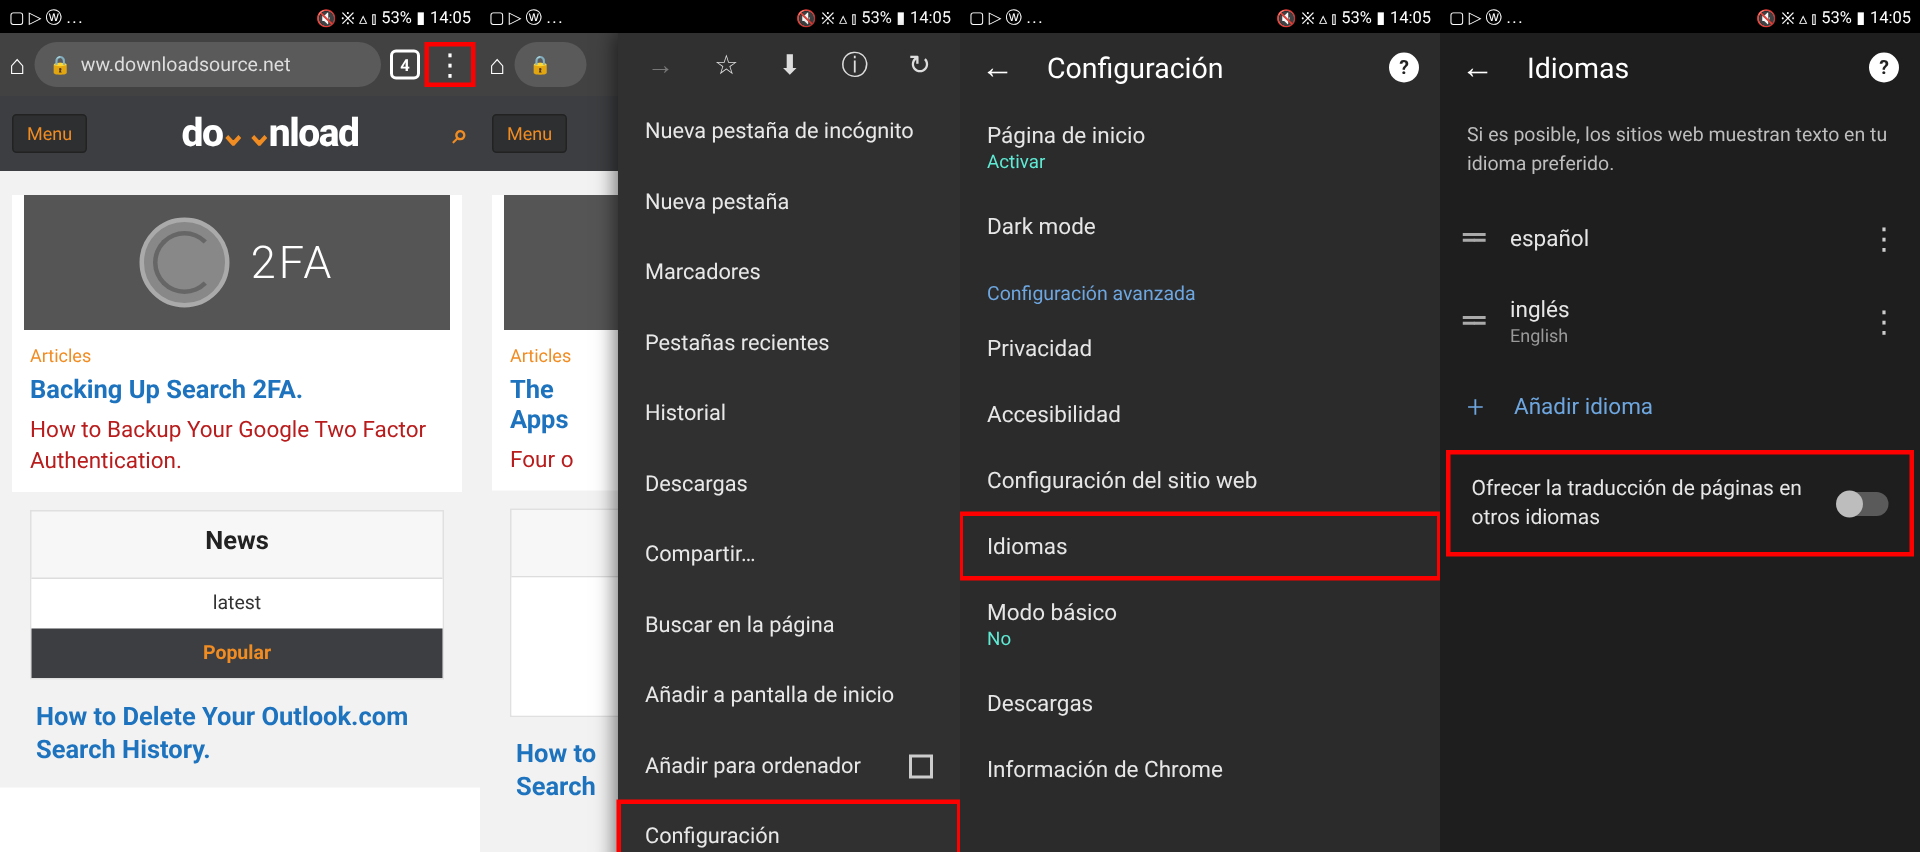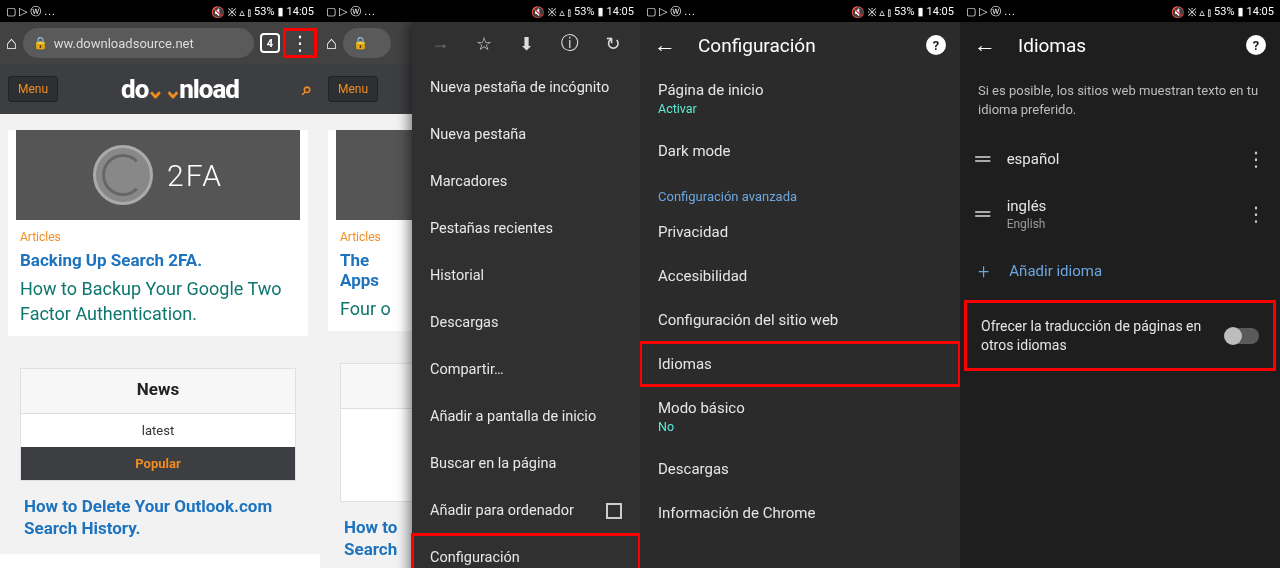--- a/index.html
+++ b/index.html
@@ -32,23 +32,23 @@
 
   
   .card-wrap { padding: 10px 12px 0 8px; background:#f2f2f2;}
   .card { background:#fff; padding:0 0 10px 0;}
   .thumb { background:#555; height:90px; margin:6px 8px 0 8px; display:flex; align-items:center; justify-content:center; gap:14px;}
   .thumb .gcircle { width:60px; height:60px; border-radius:50%; background:#888; border:3px solid #aaa; display:flex; align-items:center; justify-content:center;}
   .thumb .gcircle::before { content:''; width:36px; height:36px; border:3px solid #666; border-right-color:transparent; border-radius:50%; display:block;}
   .thumb .tfa { color:#fff; font-size:30px; font-weight:300; letter-spacing:2px;}
   .cat { color:#f18c22; font-size:12px; padding:10px 12px 6px;}
   .atitle { color:#1e73be; font-size:17px; font-weight:bold; padding:0 12px 6px;}
-  .adesc { color:#0f766e; font-size:18px; padding:0 12px; line-height:1.4;}
-
-  .news-box { margin:32px 12px 0; background:#f7f7f7; border:1px solid #e0e0e0;}
+  .adesc { color:#b91c1c; font-size:15px; padding:0 12px; line-height:1.4;}
+
+  .news-box { margin:12px 12px 0; background:#f7f7f7; border:1px solid #e0e0e0;}
   .news-h { text-align:center; font-weight:bold; font-size:17px; padding:10px 0 14px; color:#222;}
   .tabs { display:flex; border-top:1px solid #ddd;flex-direction:column;}
   .tab { flex:1; text-align:center; padding:9px 0; font-size:13px; background:#fff; color:#333;}
   .tab.active { background:#3c3e41; color:#f18c22; font-weight:bold;}
   .nlink { color:#1e73be; font-size:17px; font-weight:bold; padding:14px 16px; display:block; line-height:1.3;}
 
   
   .menu-overlay { position:absolute; top:22px; right:0; width:228px; background:#303030; box-shadow:-3px 0 12px rgba(0,0,0,0.5); z-index:10;}
   .menu-top { height:42px; display:flex; align-items:center; justify-content:space-around; padding:0 6px;}
   .menu-top span { color:#ddd; font-size:18px;}
@@ -181,22 +181,22 @@
       <span>ⓘ</span>
       <span>↻</span>
     </div>
     <div class="menu-item">Nueva pestaña de incógnito</div>
     <div class="menu-item">Nueva pestaña</div>
     <div class="menu-item">Marcadores</div>
     <div class="menu-item">Pestañas recientes</div>
     <div class="menu-item">Historial</div>
     <div class="menu-item">Descargas</div>
     <div class="menu-item">Compartir…</div>
+    <div class="menu-item">Buscar en la página</div>
     <div class="menu-item">Añadir a pantalla de inicio</div>
-    <div class="menu-item">Buscar en la página</div>
     <div class="menu-item">
       <span>Añadir para ordenador</span>
       <span class="chk"></span>
     </div>
     <div class="menu-item mi-red">Configuración</div>
   </div>
 </div>
 
 <div class="panel dark">
   <div class="status">

